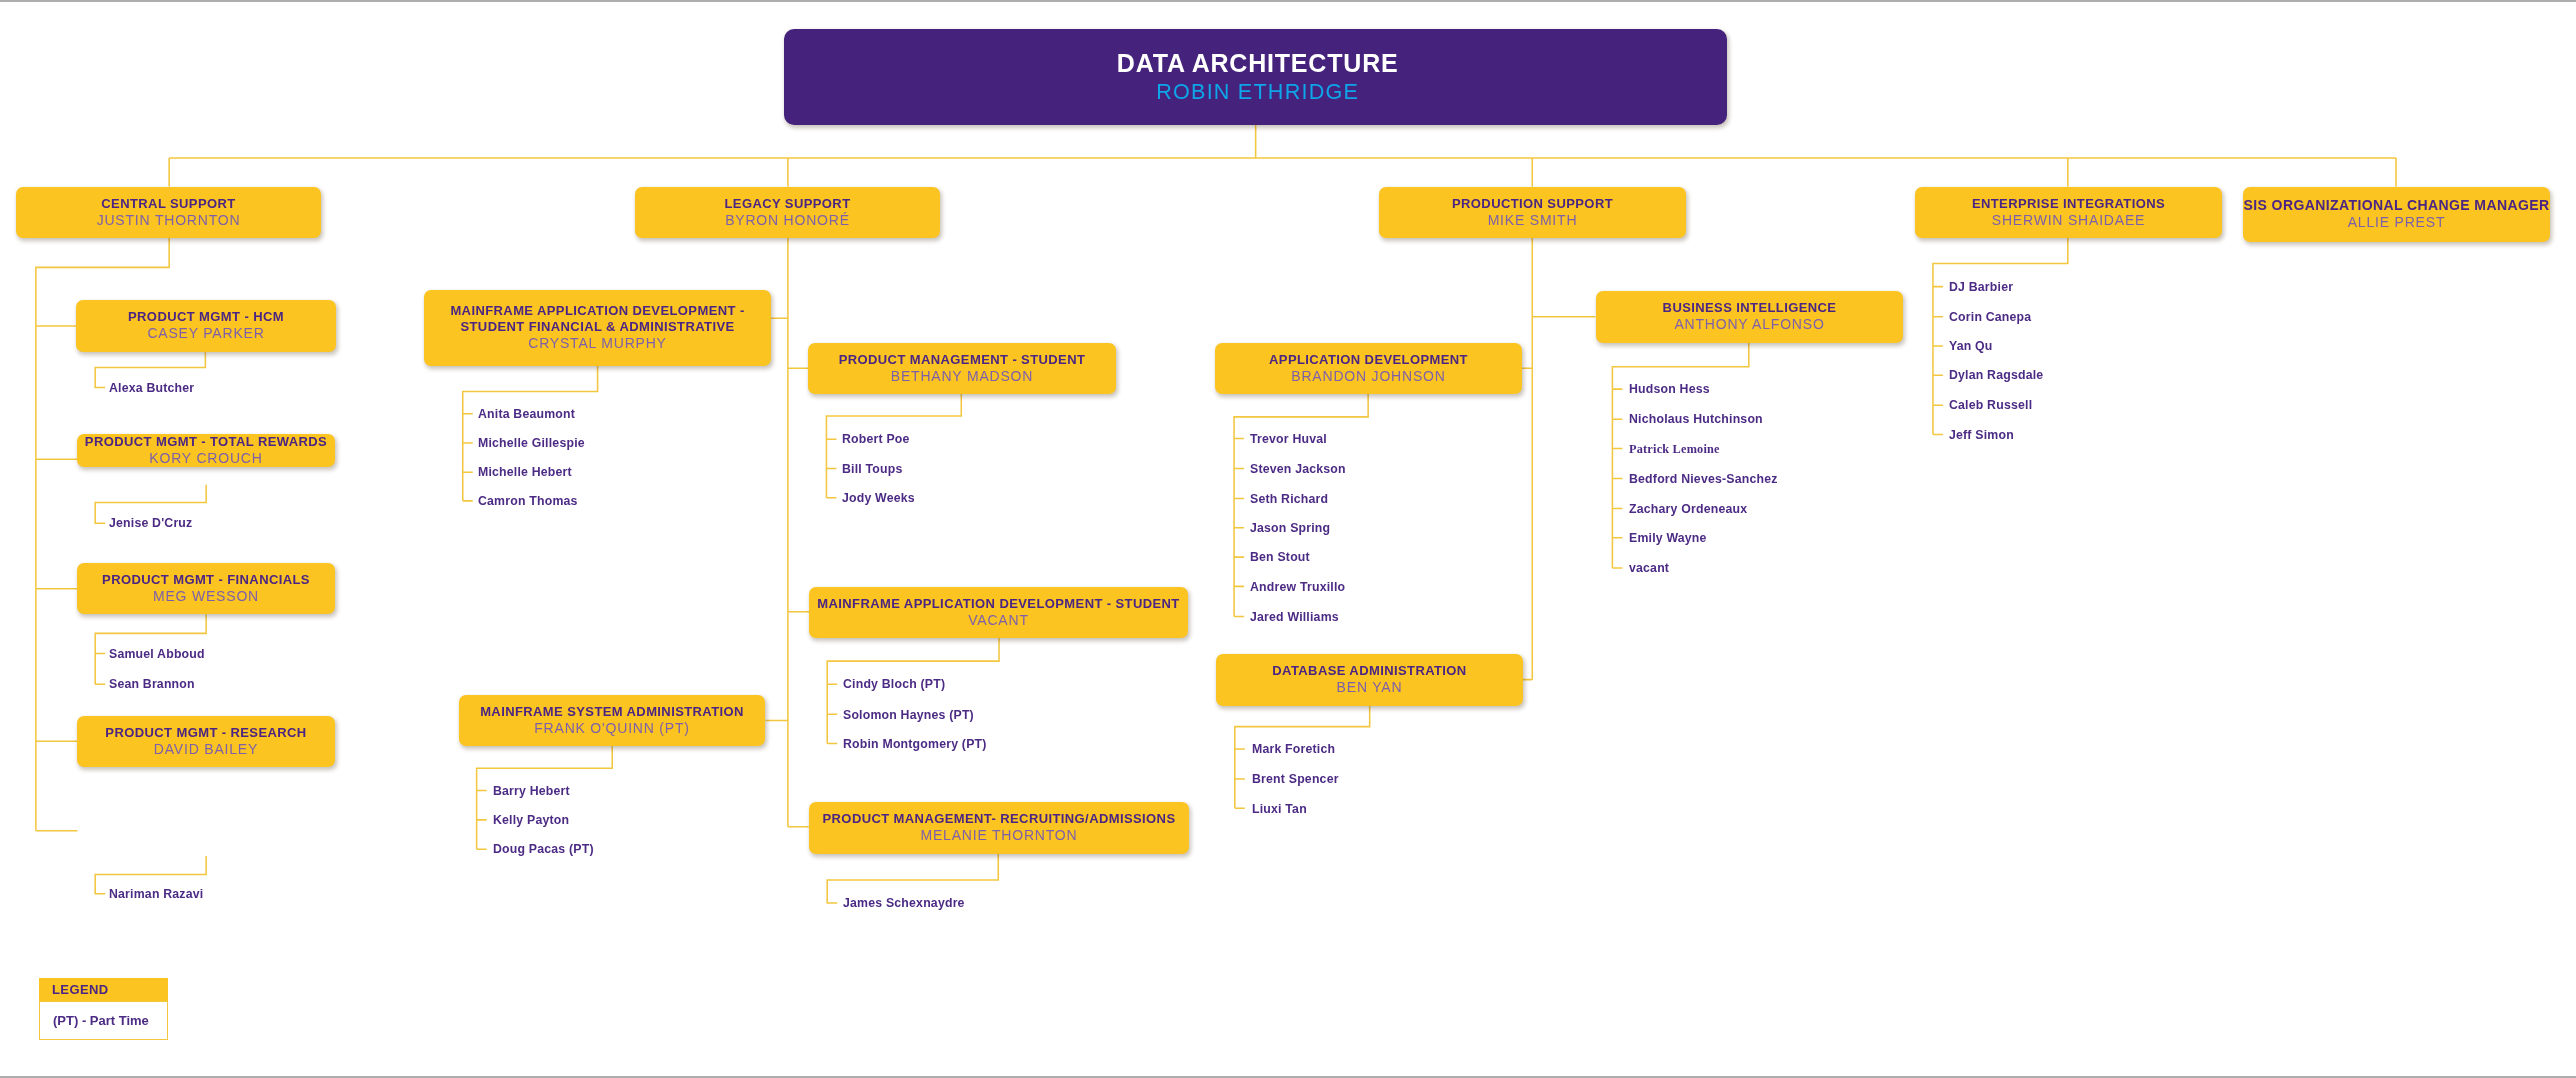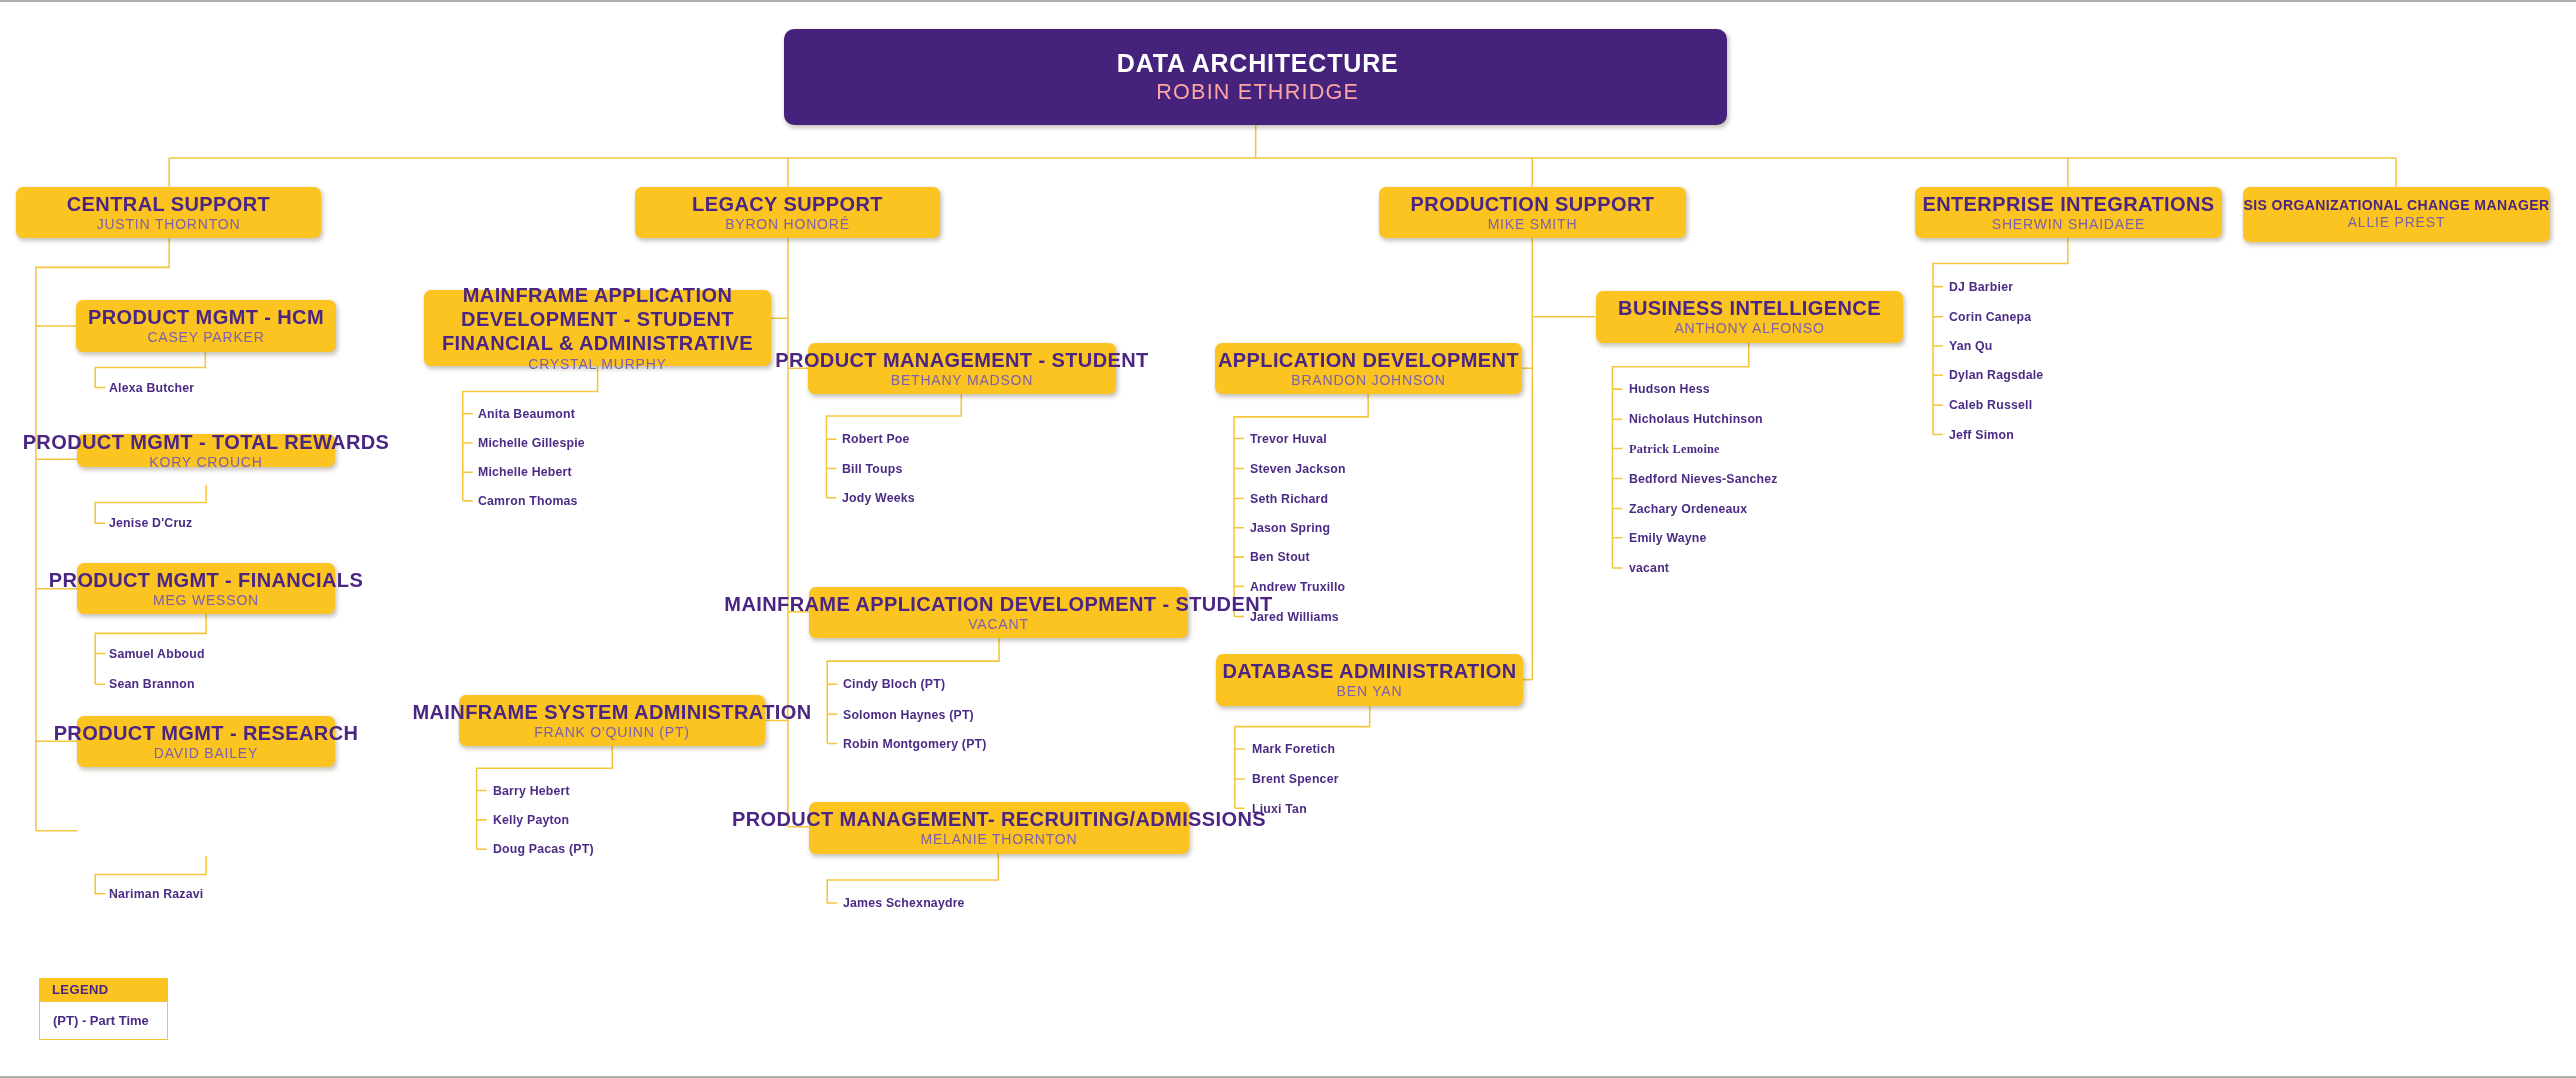--- a/index.html
+++ b/index.html
@@ -11,31 +11,31 @@
   .edge.top{top:0;height:2.3px;}
   .edge.bottom{bottom:0;height:2.3px;}
   svg.wires{position:absolute;left:0;top:0;z-index:1;}
   .node{
     position:absolute;z-index:2;background:#FBC420;border-radius:7px;
     display:flex;flex-direction:column;justify-content:center;align-items:center;
     text-align:center;box-sizing:border-box;padding:3.1px 7.7px;
     box-shadow:1.5px 2.3px 4.6px rgba(60,40,10,.28);
   }
   .node .title{
-    color:#4B2583;font-weight:700;font-size:20px;letter-spacing:0.4px;
+    color:#4B2583;font-weight:700;font-size:13px;letter-spacing:0.4px;
     line-height:1.22;white-space:nowrap;
   }
   .node.wrap .title{white-space:normal;}
   .node .name{
     color:#7D60AB;font-weight:500;font-size:14px;letter-spacing:0.8px;
     line-height:1.25;white-space:nowrap;
   }
   .node.root{background:#45237C;border-radius:10px;}
   .node.root .title{color:#ffffff;font-size:25px;letter-spacing:0.8px;}
-  .node.root .name{color:#fca5a5;font-size:21.6px;letter-spacing:1.2px;}
+  .node.root .name{color:#0ea5e9;font-size:21.6px;letter-spacing:1.2px;}
   .member{
     position:absolute;z-index:2;transform:translateY(-50%);
     color:#4C2B85;font-weight:700;font-size:12.3px;letter-spacing:0.2px;white-space:nowrap;
   }
   .legend-head{
     position:absolute;z-index:2;background:#FBC420;display:flex;align-items:center;
     padding-left:13px;box-sizing:border-box;
     color:#4B2583;font-weight:700;font-size:13px;letter-spacing:0.4px;
   }
   .legend-body{

